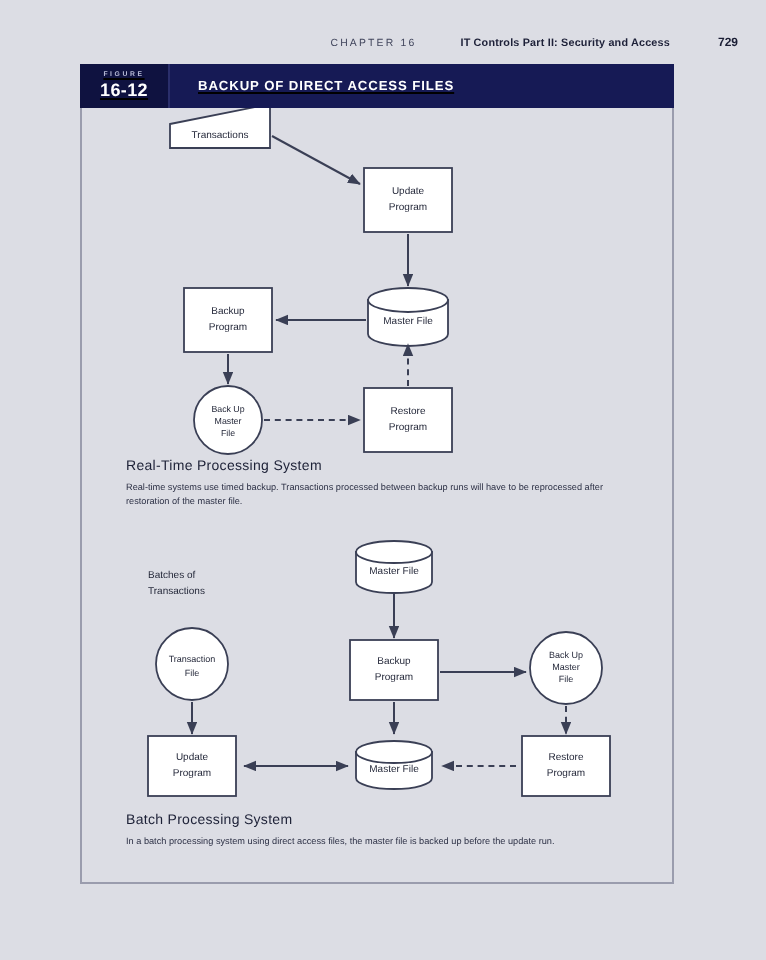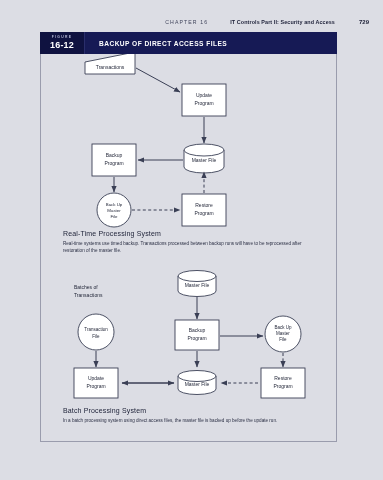--- a/index.html
+++ b/index.html
@@ -64,20 +64,21 @@
   .figure-bar {
     position: absolute;
     left: 40px;
     top: 32px;
     width: 297px;
     height: 22px;
     background: #161a55;
     box-sizing: border-box;
     display: flex;
     align-items: stretch;
+    text-decoration: underline;
   }
   .fig-num {
     width: 44px;
     background: #0f1240;
     color: #fff;
     display: flex;
     flex-direction: column;
     align-items: center;
     justify-content: center;
     line-height: 1;

